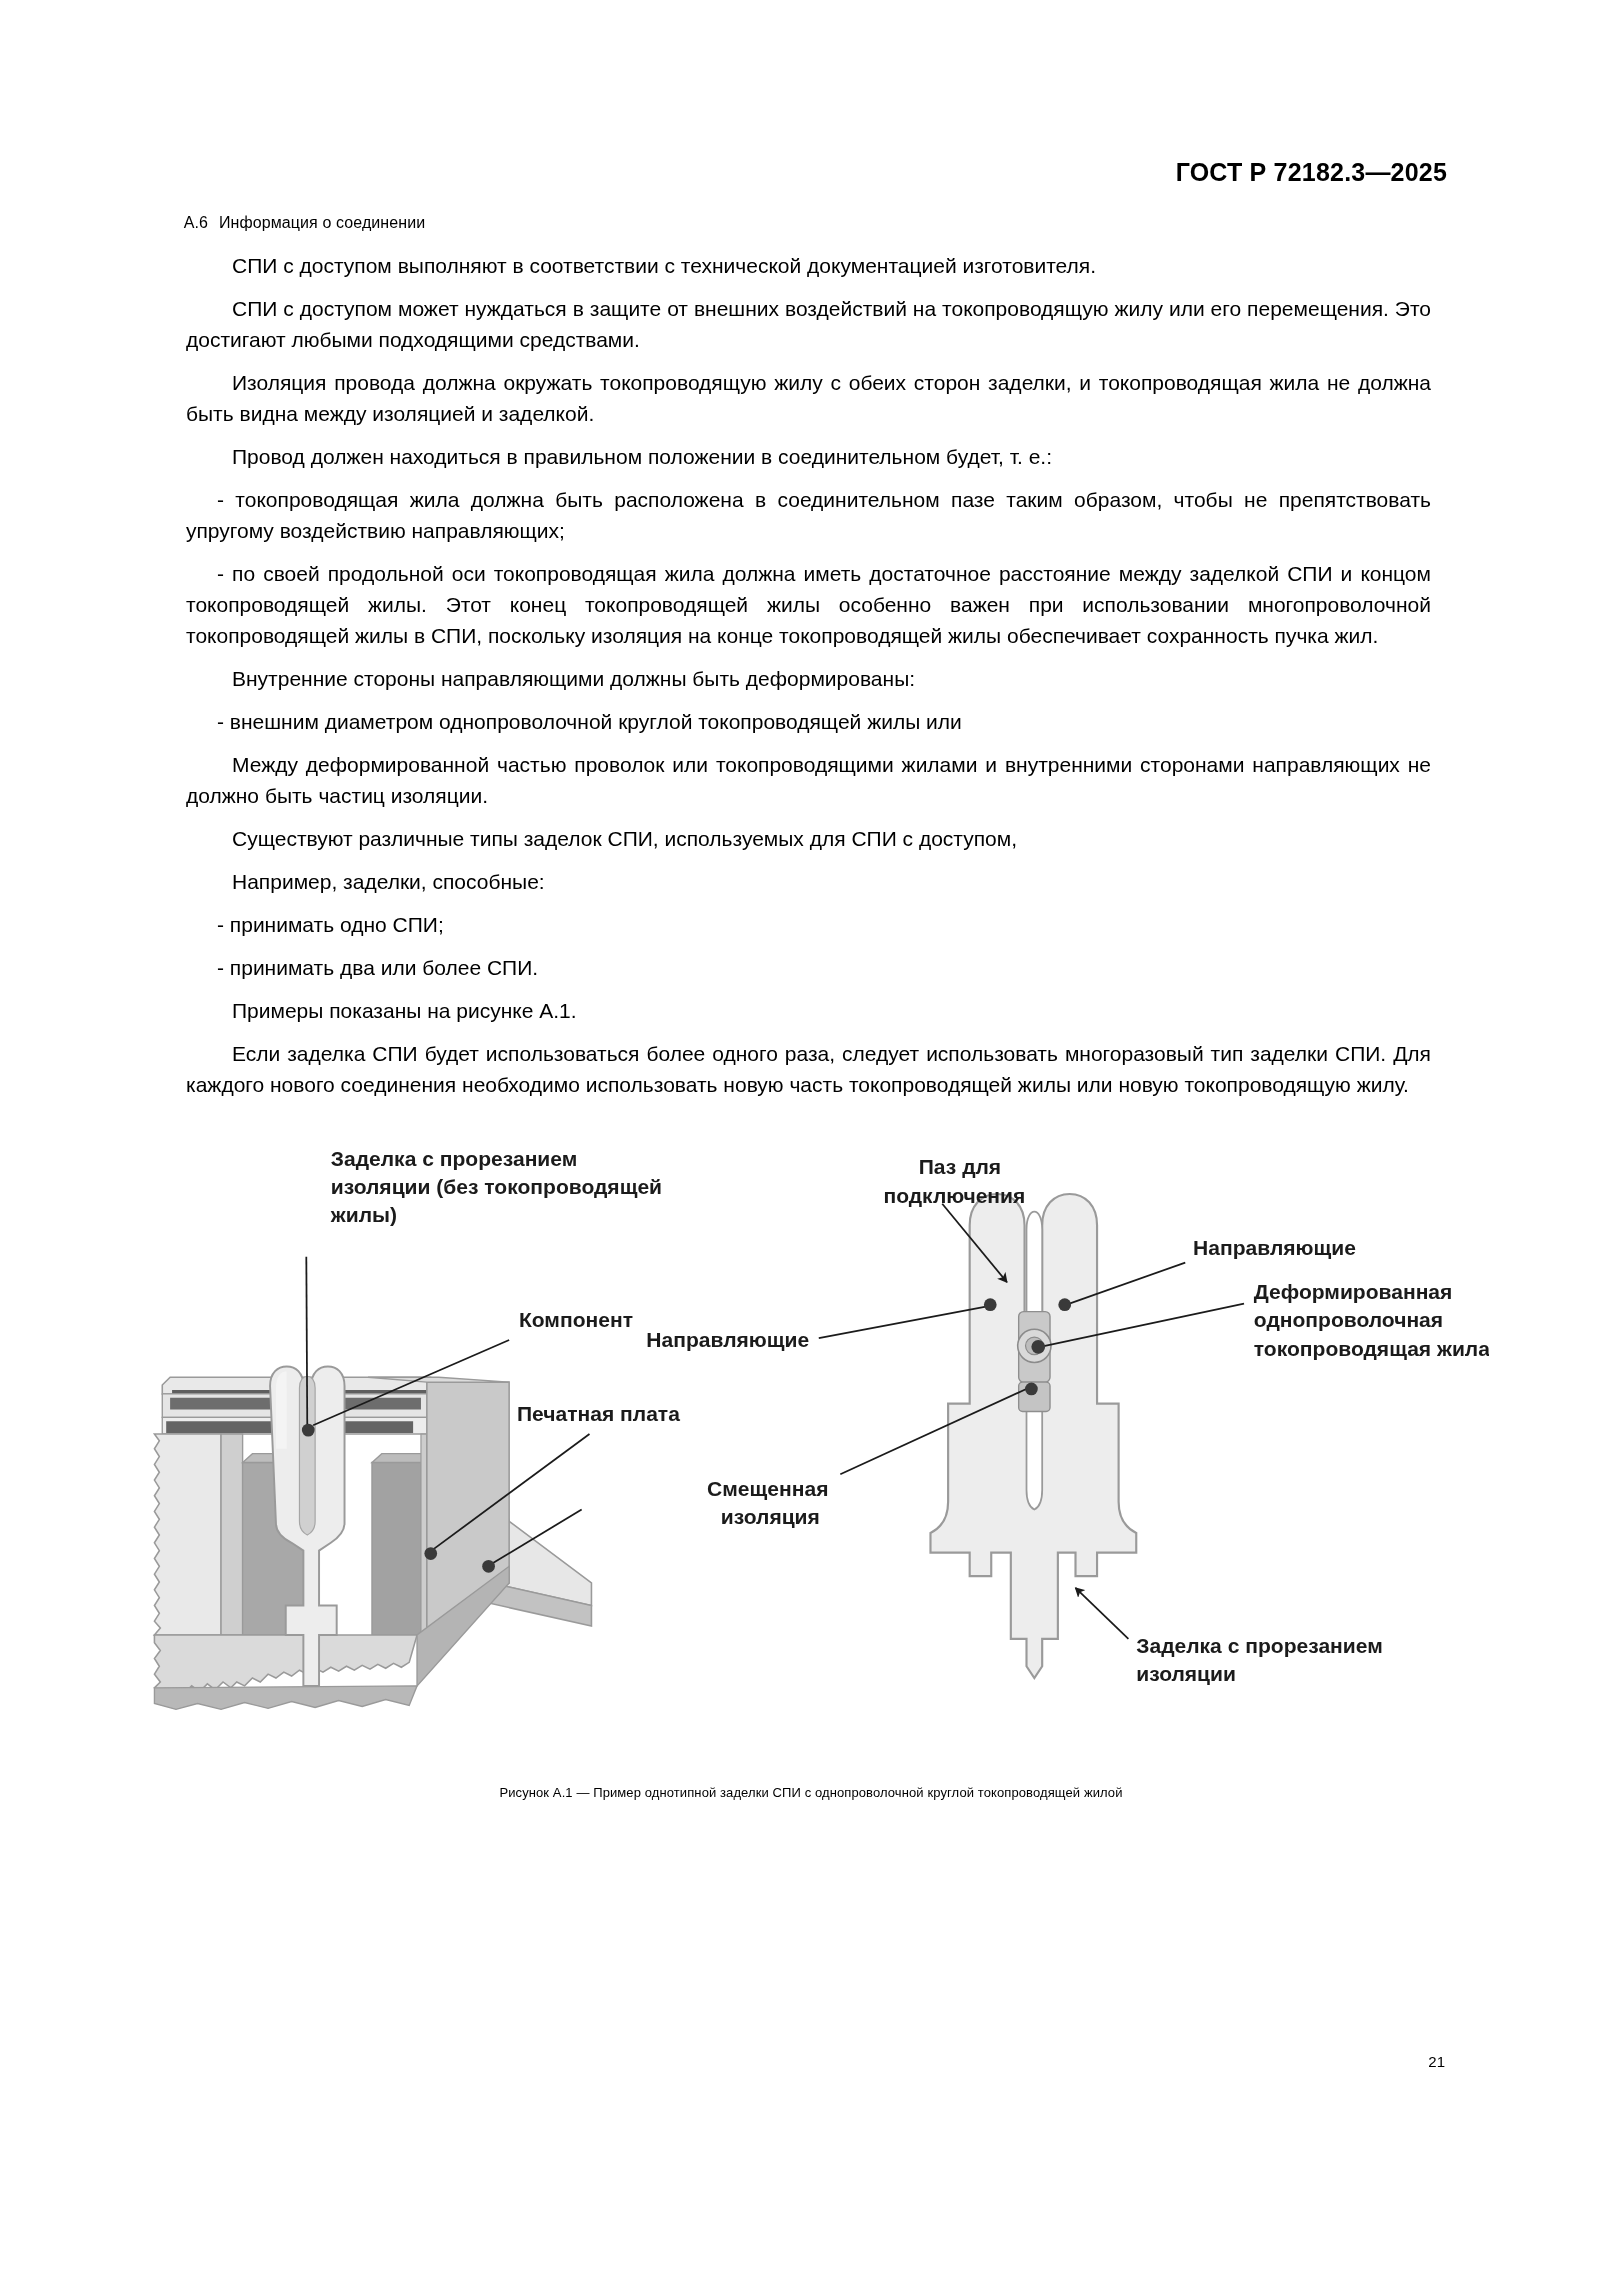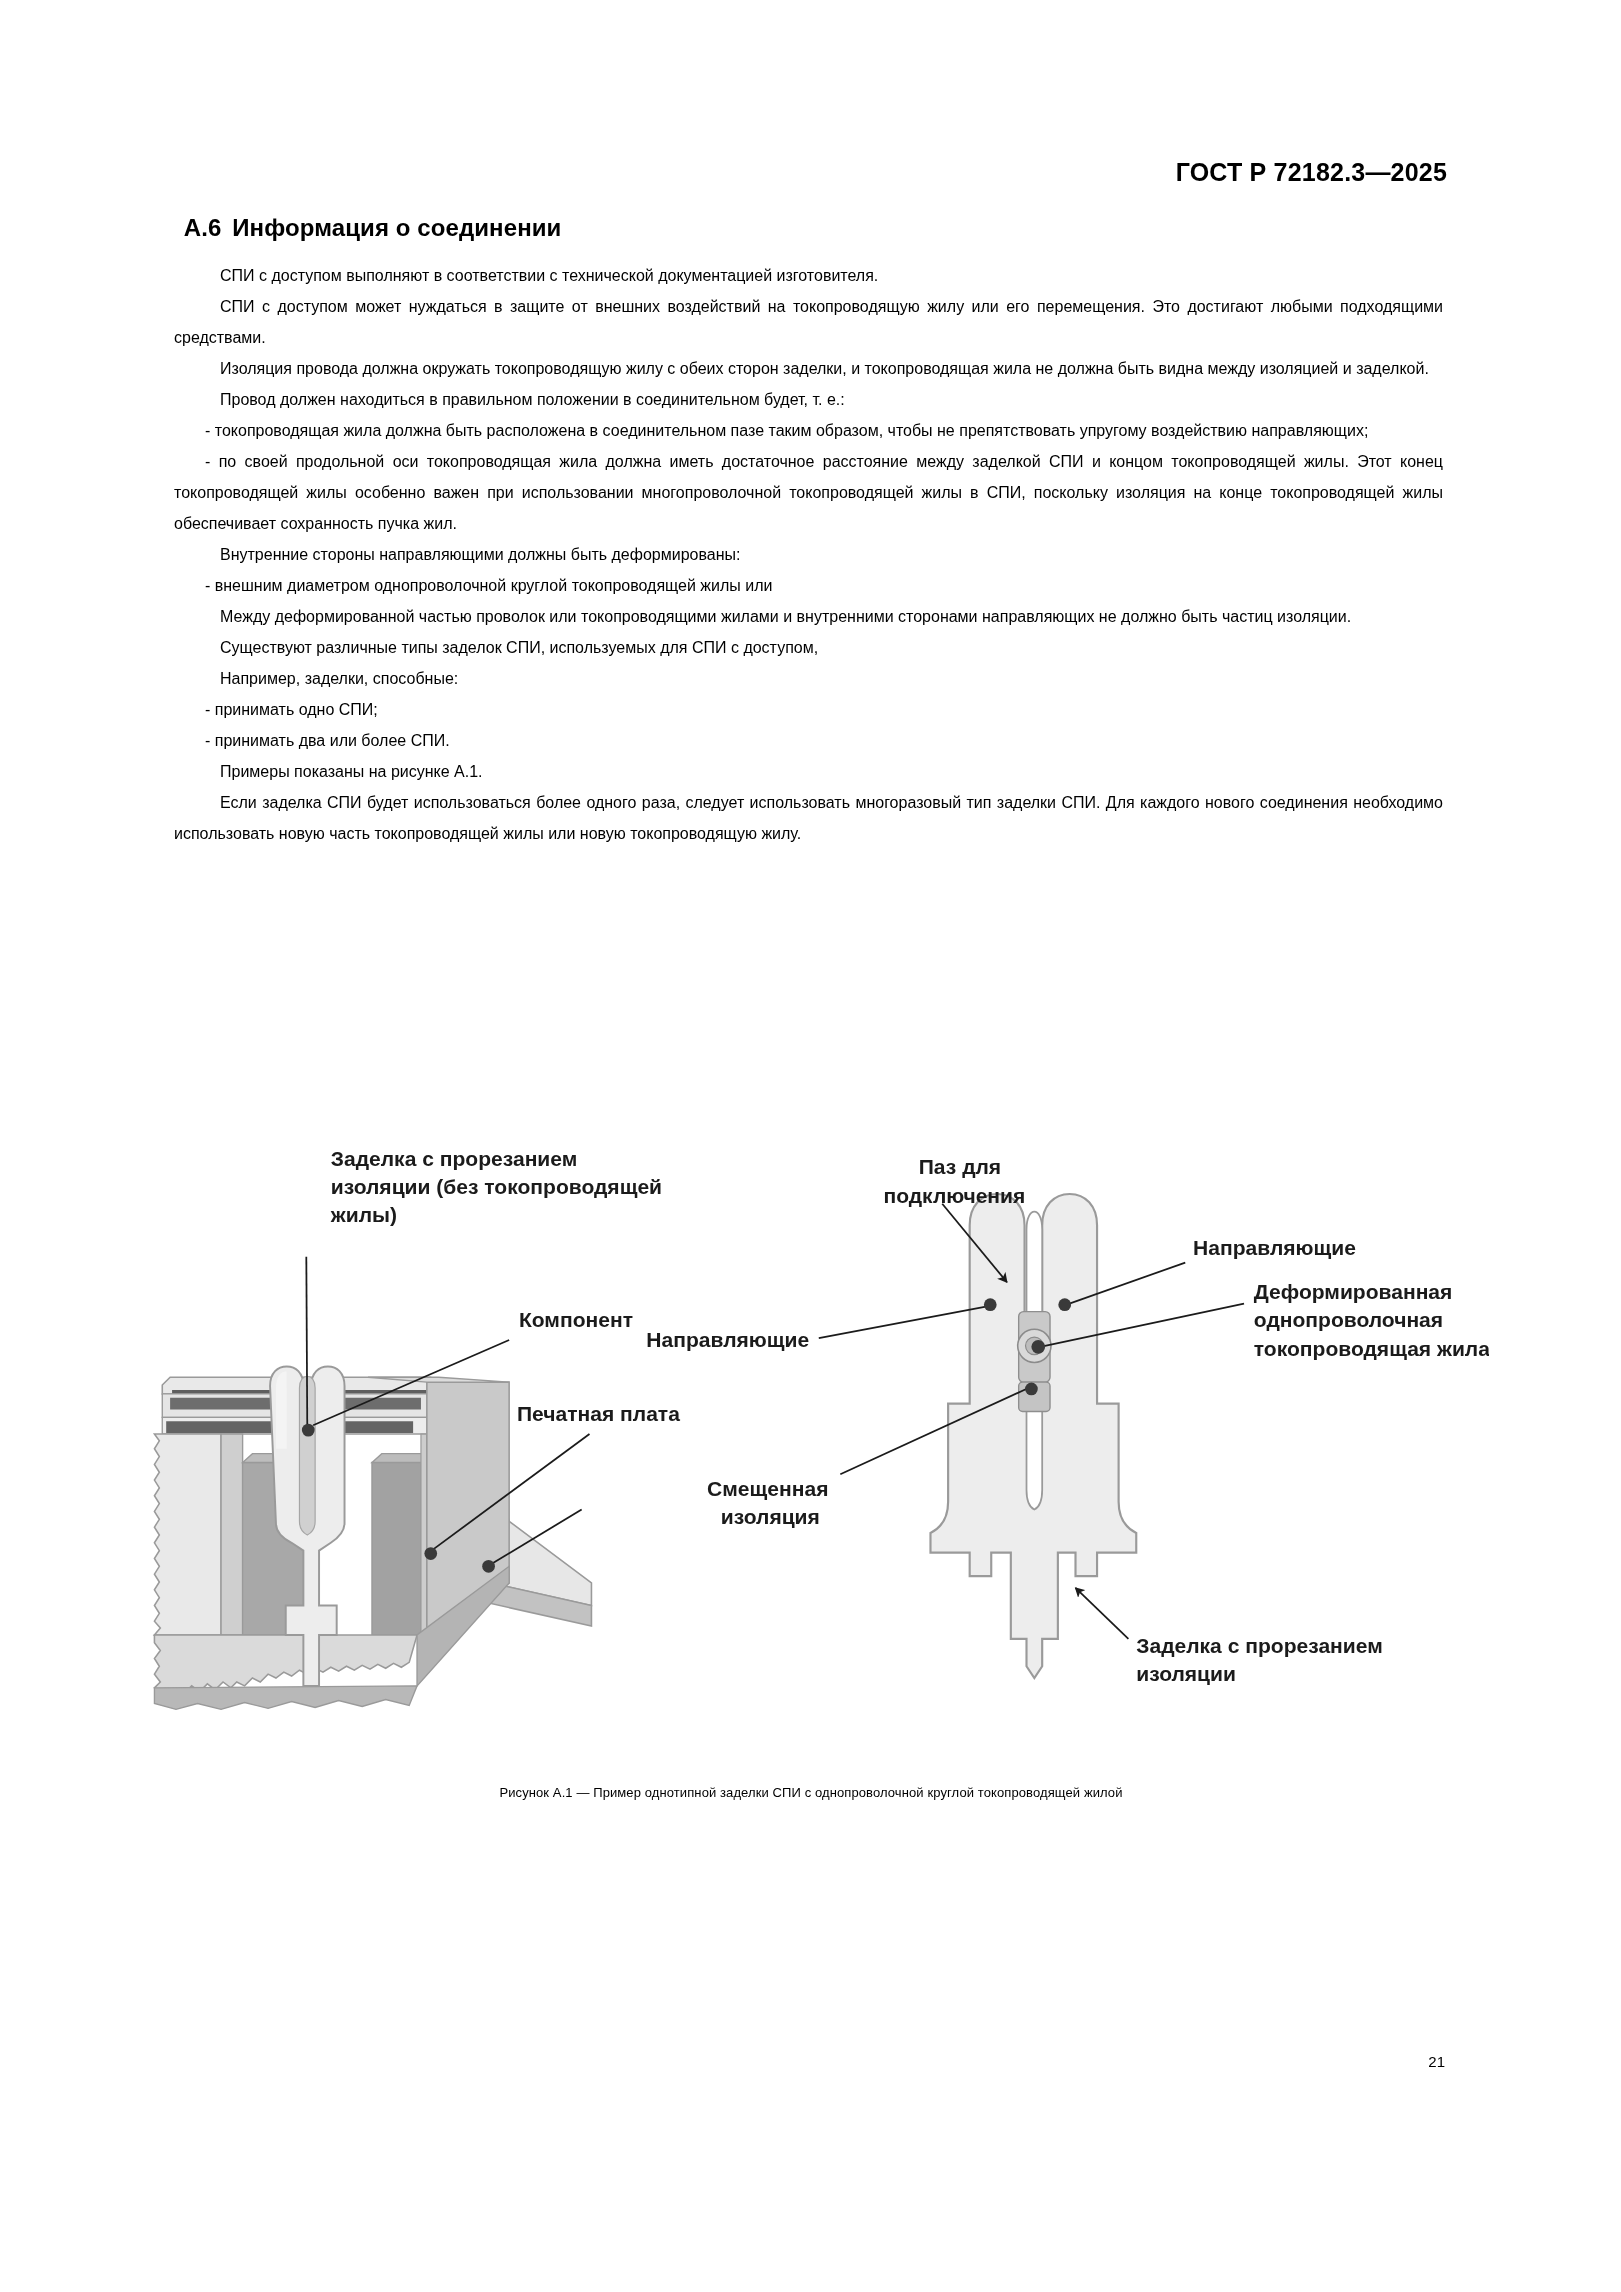--- a/index.html
+++ b/index.html
@@ -31,30 +31,30 @@
     white-space: nowrap;
   }
   
   .content {
     position: absolute;
     left: 174px;
     top: 214px;
     width: 1269px;
   }
   .sec-heading {
-    font-size: 24px;
-    font-weight: bold;
+    font-size: 16px;
+    font-weight: normal;
     margin: 0 0 17.6px 9.8px;
     letter-spacing: 0.1px;
   }
   .sec-heading .num { margin-right: 10.8px; }
   p.para {
-    font-size: 16px;
+    font-size: 21px;
     line-height: 31px;
-    margin: 0;
+    margin: 12px;
     text-align: justify;
     text-indent: 46px;
     hyphens: manual;
   }
   p.para.dash { text-indent: 31px; }
   p.para.plain { text-indent: 31px; text-align: left; }
   
   .figure-block {
     position: absolute;
     left: 127px;

